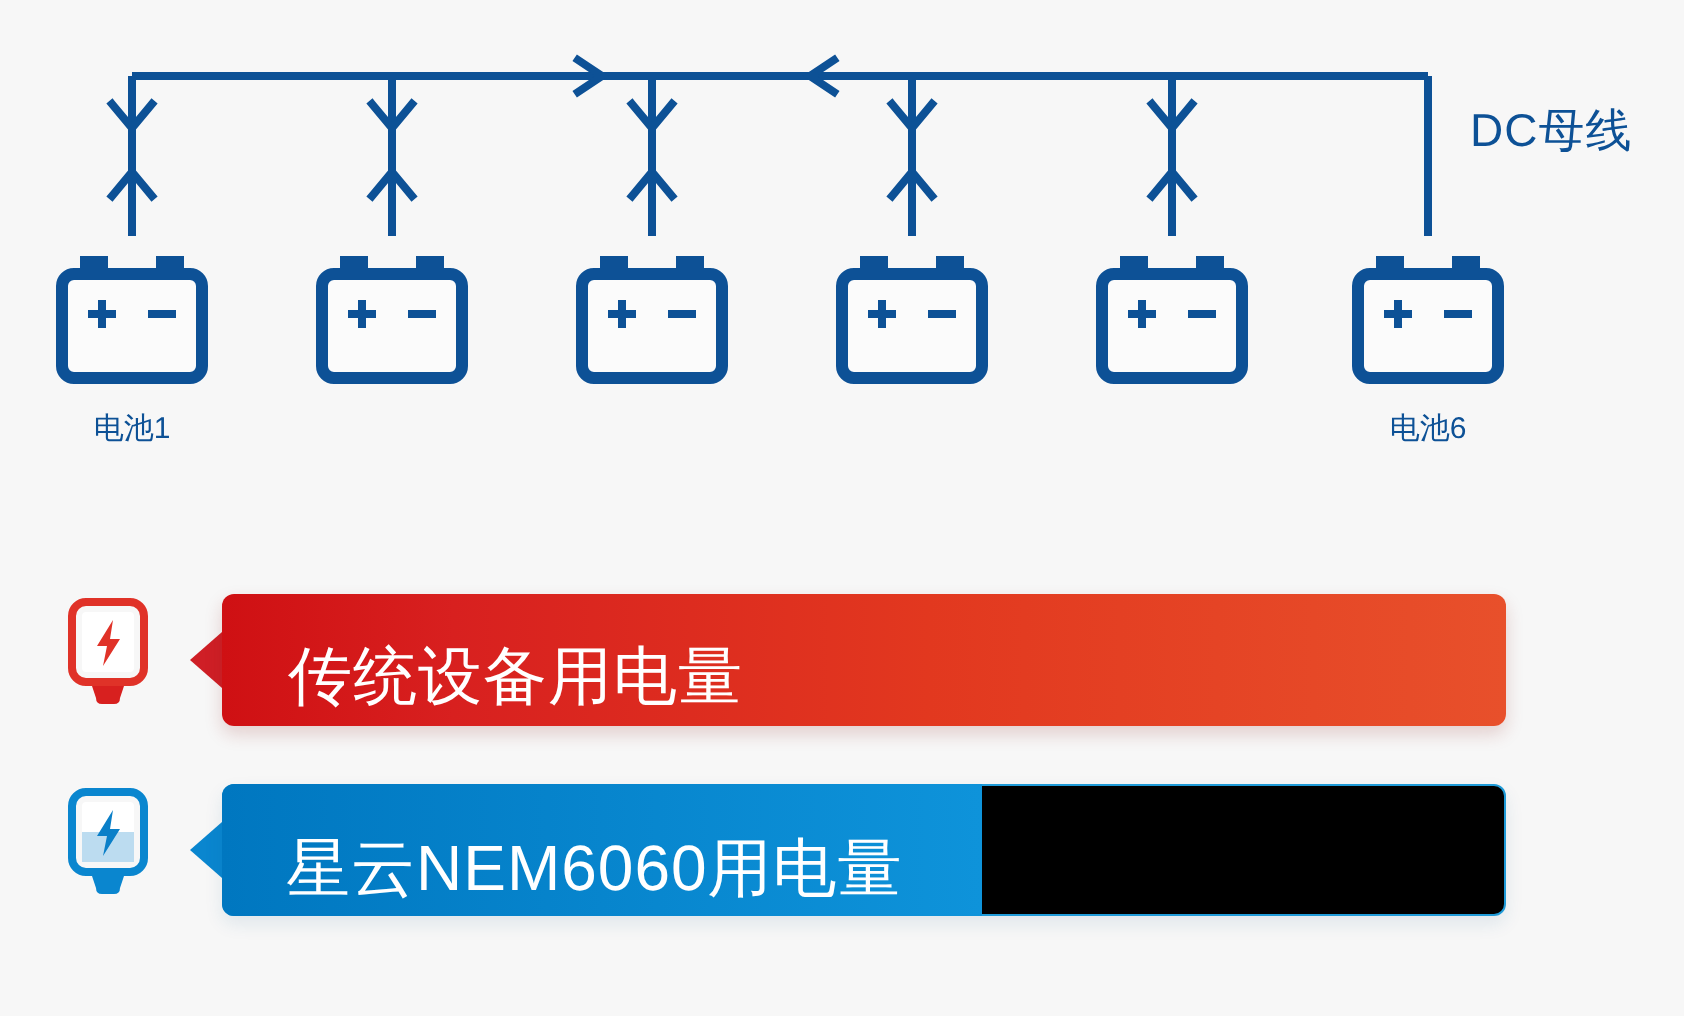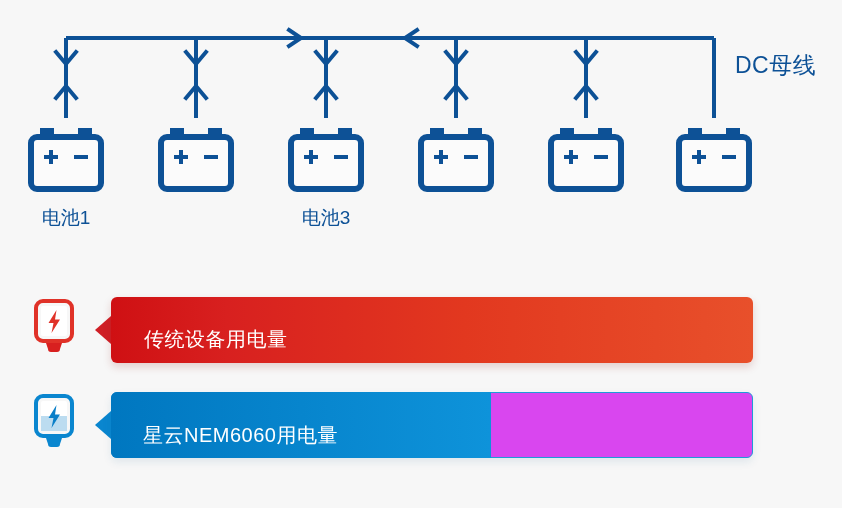--- a/index.html
+++ b/index.html
@@ -41,21 +41,21 @@
     color: #0d5196;
     letter-spacing: 0.5px;
     white-space: nowrap;
   }
 
   .batt-label {
     position: absolute;
     top: 205px;
     width: 110px;
     text-align: center;
-    font-size: 19px;
+    font-size: 15px;
     color: #0d5196;
     white-space: nowrap;
   }
 
   
   .bar-row {
     position: absolute;
     left: 0;
     width: 842px;
     height: 80px;
@@ -98,41 +98,41 @@
     width: 642px;
     height: 66px;
     border-radius: 6px;
     box-sizing: border-box;
   }
   .bar-track.legacy {
     background: linear-gradient(90deg, #cf1013 0%, #d8201f 18%, #e2381f 55%, #e8502b 100%);
     box-shadow: 0 4px 9px rgba(140,30,20,0.18);
   }
   .bar-track.nem {
-    background: #d946ef;
+    background: #000000;
     border: 1.5px solid #1f9bd8;
     box-shadow: 0 4px 9px rgba(20,90,140,0.10);
   }
   .bar-fill {
     position: absolute;
     left: -1.5px;
     top: -1.5px;
     height: 66px;
     width: 378px;
     border-radius: 6px 0 0 6px;
     background: linear-gradient(90deg, #0077c0 0%, #0a8ad2 70%, #0e93da 100%);
   }
   .bar-text {
     position: absolute;
     left: 33px;
     top: 0;
     height: 84px;
     display: flex;
     align-items: center;
-    font-size: 20px;
+    font-size: 32px;
     color: #ffffff;
     white-space: nowrap;
     letter-spacing: 0.5px;
   }
   .bar-text.nem-text { left: 31px; }
 </style>
 </head>
 <body style="background: rgb(247, 247, 247);">
 
 <div id="stage">
@@ -232,21 +232,21 @@
           <line x1="692" y1="157" x2="706" y2="157"></line>
             <line x1="699" y1="150" x2="699" y2="164"></line>
           <line x1="722" y1="157" x2="736" y2="157"></line>
         </g>
       </g>
     </svg>
 
     <div class="bus-label">DC母线</div>
 
     <div class="batt-label" style="left:11px">电池1</div>
-    <div class="batt-label" style="left:271px">电池3</div>
+    <div class="batt-label" style="left:659px">电池6</div>
   </div>
 
   <div class="bar-row" id="bar-row-legacy">
     <svg class="device-icon" viewBox="0 0 44 58">
       <rect x="4" y="2" width="36" height="40" rx="7" ry="7" fill="none" stroke="#e03228" stroke-width="4"></rect>
       <rect x="9" y="7" width="26" height="30" rx="2" ry="2" fill="#ffffff"></rect>
       <path d="M 14 44 L 30 44 L 28 50 Q 28 53 25 53 L 19 53 Q 16 53 16 50 Z" fill="#d8201f"></path>
       <path d="M 24.5 11 L 16.5 24 L 21.5 24 L 19.5 34 L 28 20.5 L 23 20.5 Z" fill="#e03228"></path>
     </svg>
     <div class="bar-wrap">

